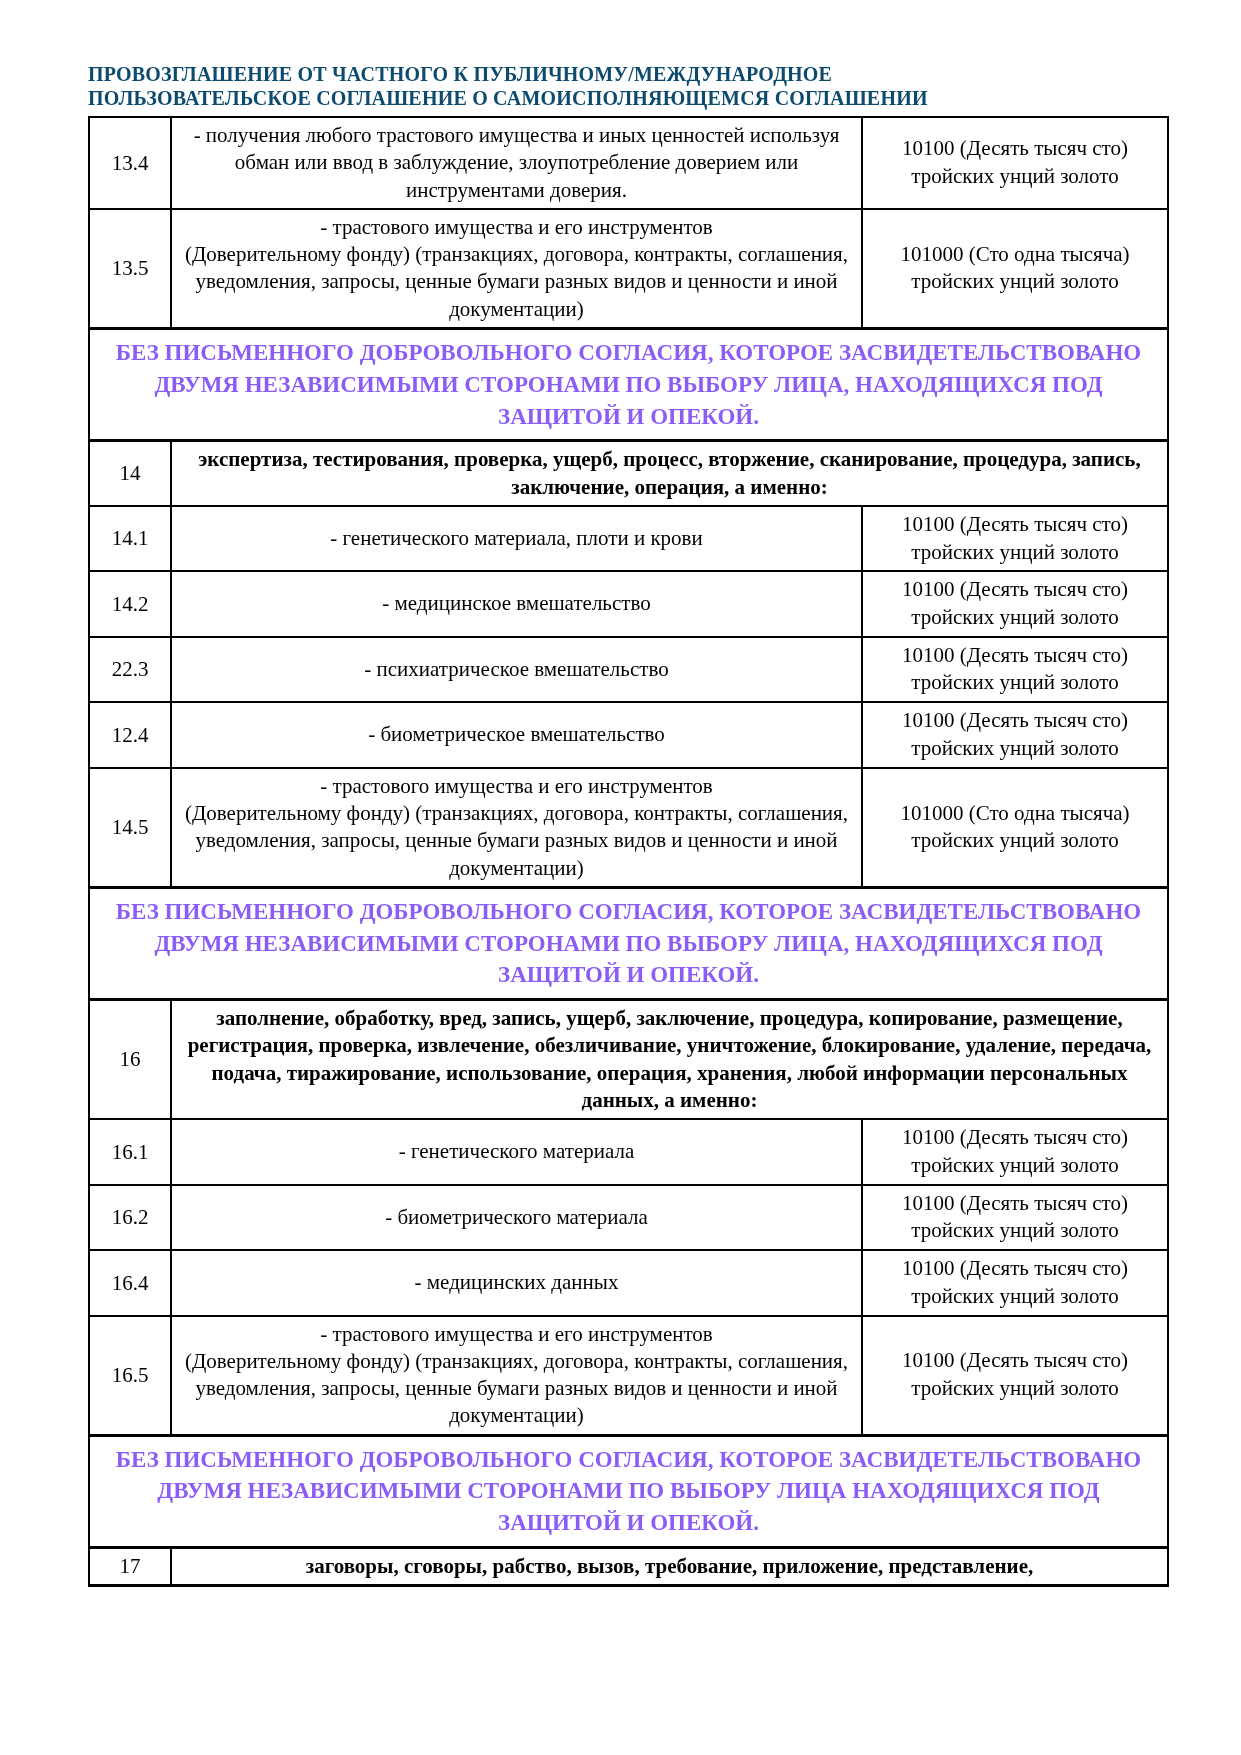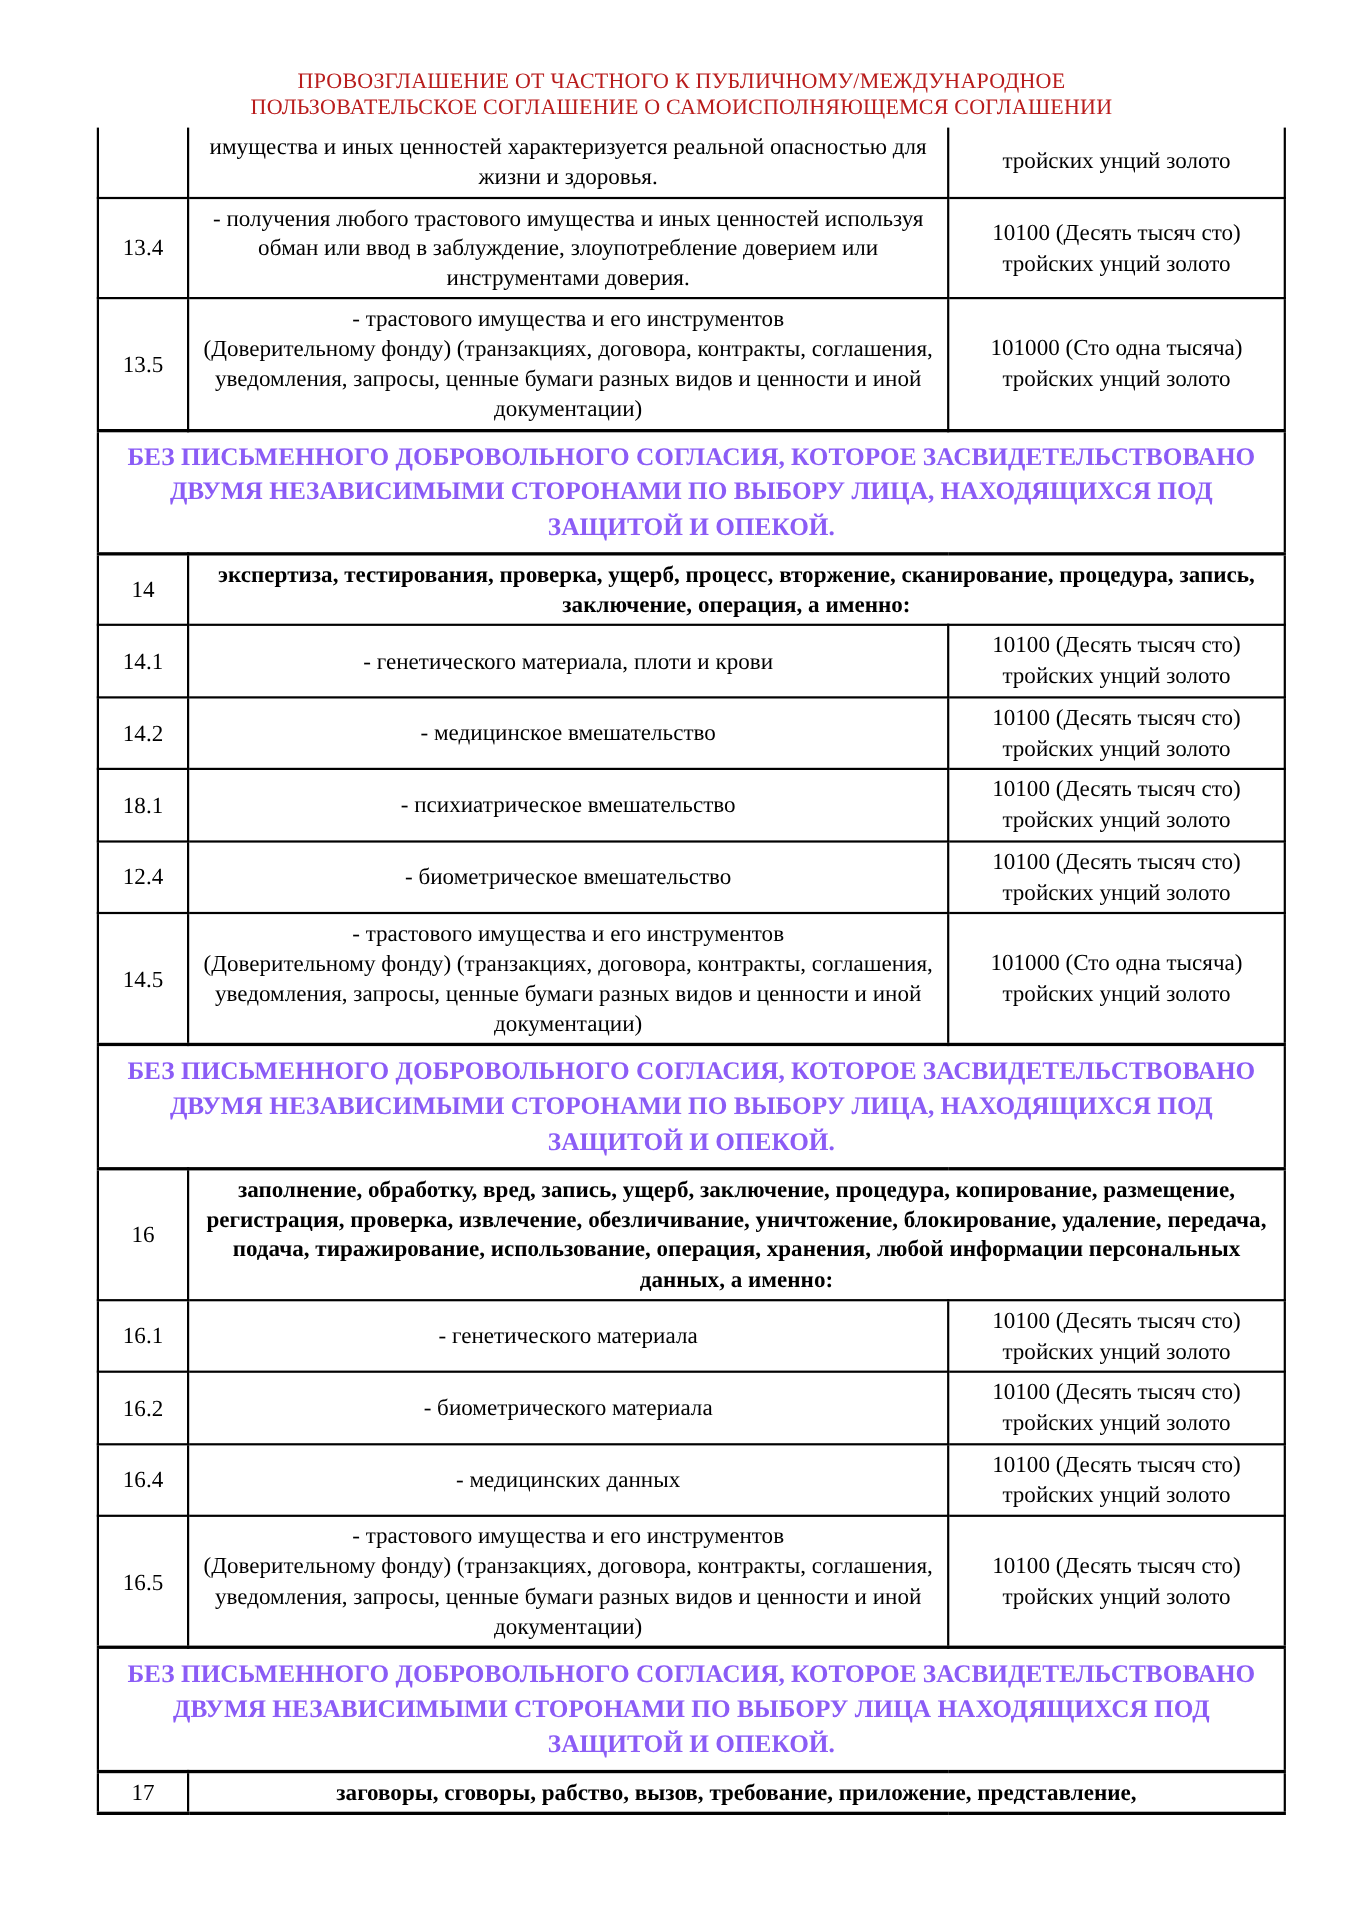--- a/index.html
+++ b/index.html
@@ -10,23 +10,23 @@
   body {
     width: 1241px;
     height: 1755px;
     font-family: "Liberation Serif", "DejaVu Serif", serif;
     color: #000000;
     position: relative;
   }
   
   .page-header {
     padding: 62px 90px 6px 88px;
-    text-align: center;
-    color: #b91c1c;
-    font-weight: normal;
+    text-align: left;
+    color: #0c4a6e;
+    font-weight: bold;
   }
   .title-line {
     font-size: 20px;
     line-height: 24px;
     letter-spacing: 0.2px;
   }
   .page-label {
     font-size: 17px;
     line-height: 20px;
     margin-top: 2px;
@@ -86,25 +86,20 @@
 </div>
 
 <table class="fee-table">
   <colgroup>
       <col class="c-num">
       <col class="c-desc">
       <col class="c-val">
     </colgroup>
   <tbody>
 
-    <tr class="first">
-      <td class="num"></td>
-      <td class="desc">имущества и иных ценностей характеризуется реальной опасностью для жизни и здоровья.</td>
-      <td class="val">тройских унций золото</td>
-    </tr>
 
     <tr>
       <td class="num">13.4</td>
       <td class="desc">- получения любого трастового имущества и иных ценностей используя обман или ввод в заблуждение, злоупотребление доверием или инструментами доверия.</td>
       <td class="val">10100 (Десять тысяч сто) тройских унций золото</td>
     </tr>
 
     <tr>
       <td class="num">13.5</td>
       <td class="desc">- трастового имущества и его инструментов
@@ -127,21 +122,21 @@
       <td class="val">10100 (Десять тысяч сто) тройских унций золото</td>
     </tr>
 
     <tr>
       <td class="num">14.2</td>
       <td class="desc">- медицинское вмешательство</td>
       <td class="val">10100 (Десять тысяч сто) тройских унций золото</td>
     </tr>
 
     <tr>
-      <td class="num">18.1</td>
+      <td class="num">22.3</td>
       <td class="desc">- психиатрическое вмешательство</td>
       <td class="val">10100 (Десять тысяч сто) тройских унций золото</td>
     </tr>
 
     <tr>
       <td class="num">12.4</td>
       <td class="desc">- биометрическое вмешательство</td>
       <td class="val">10100 (Десять тысяч сто) тройских унций золото</td>
     </tr>
 

